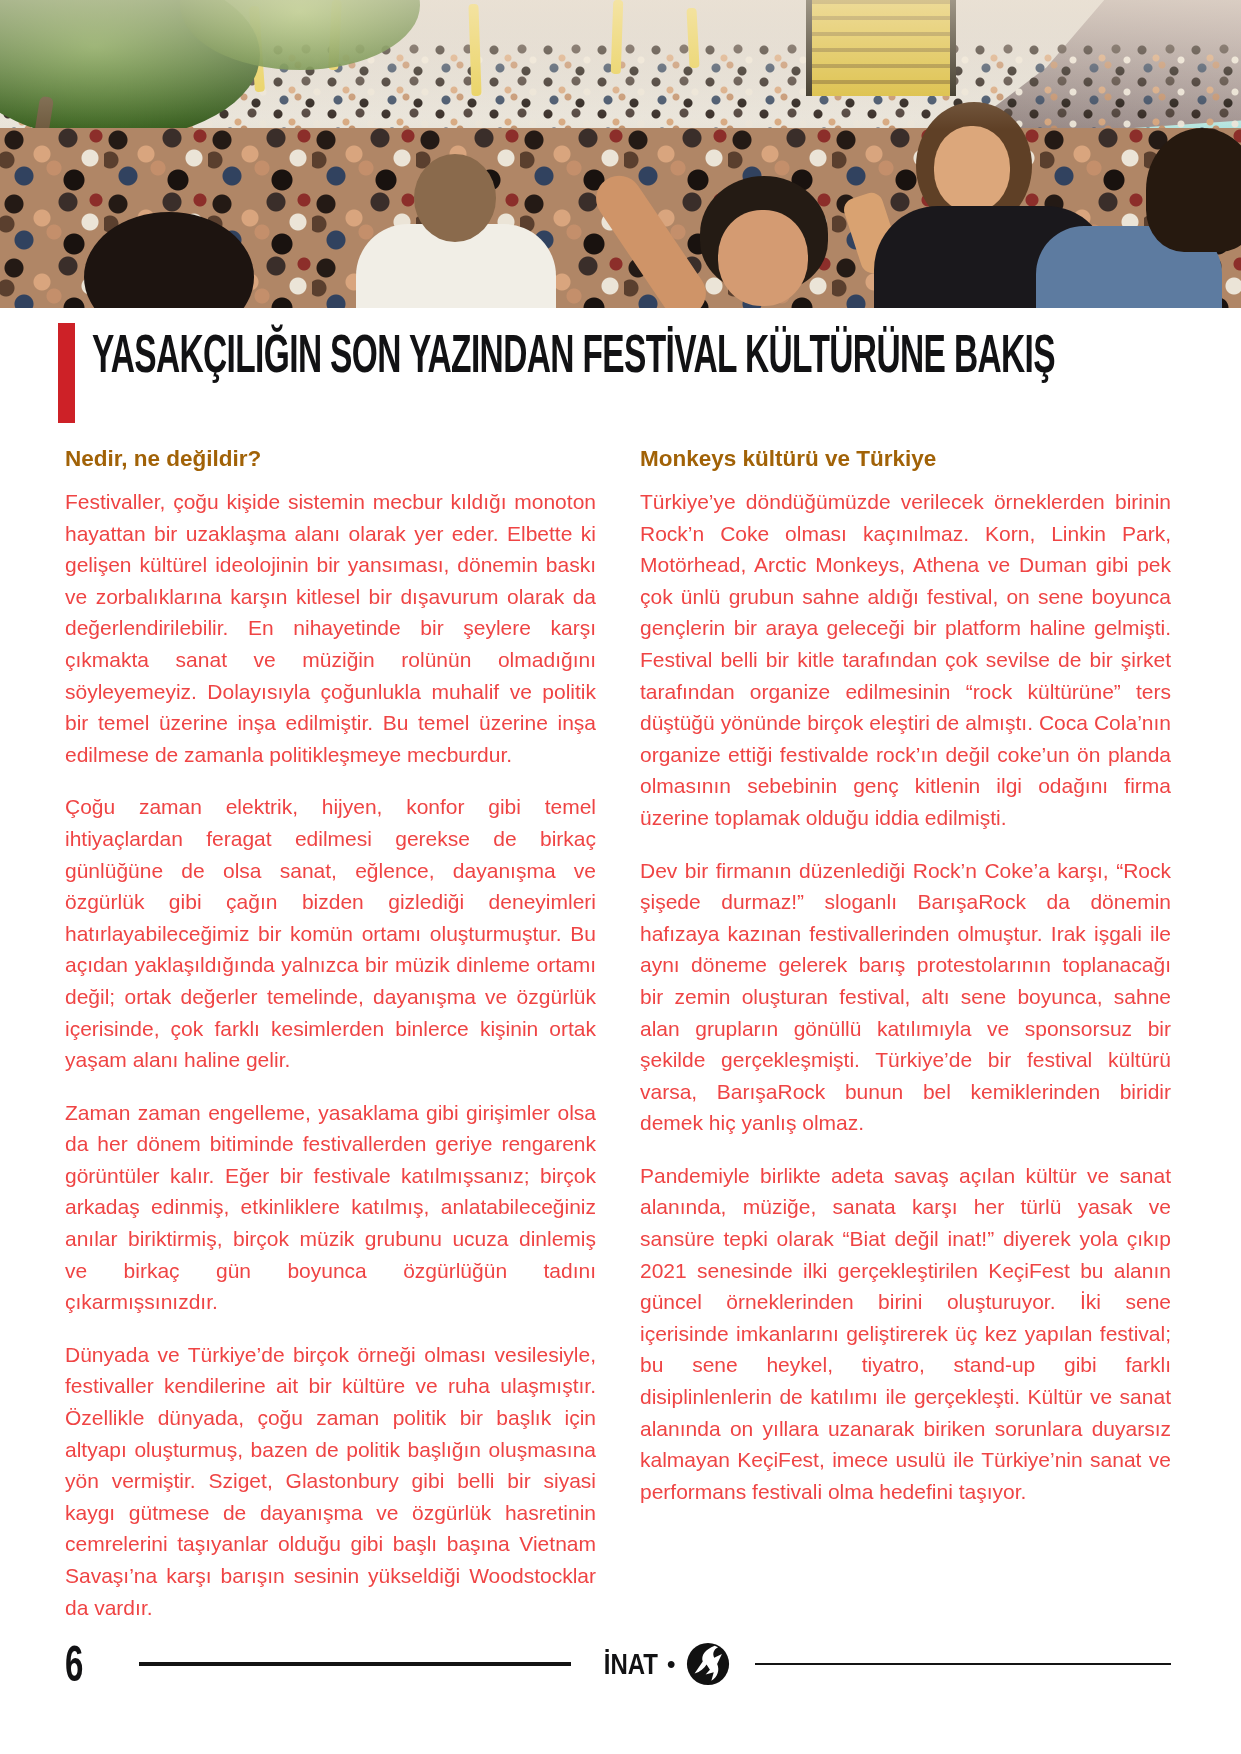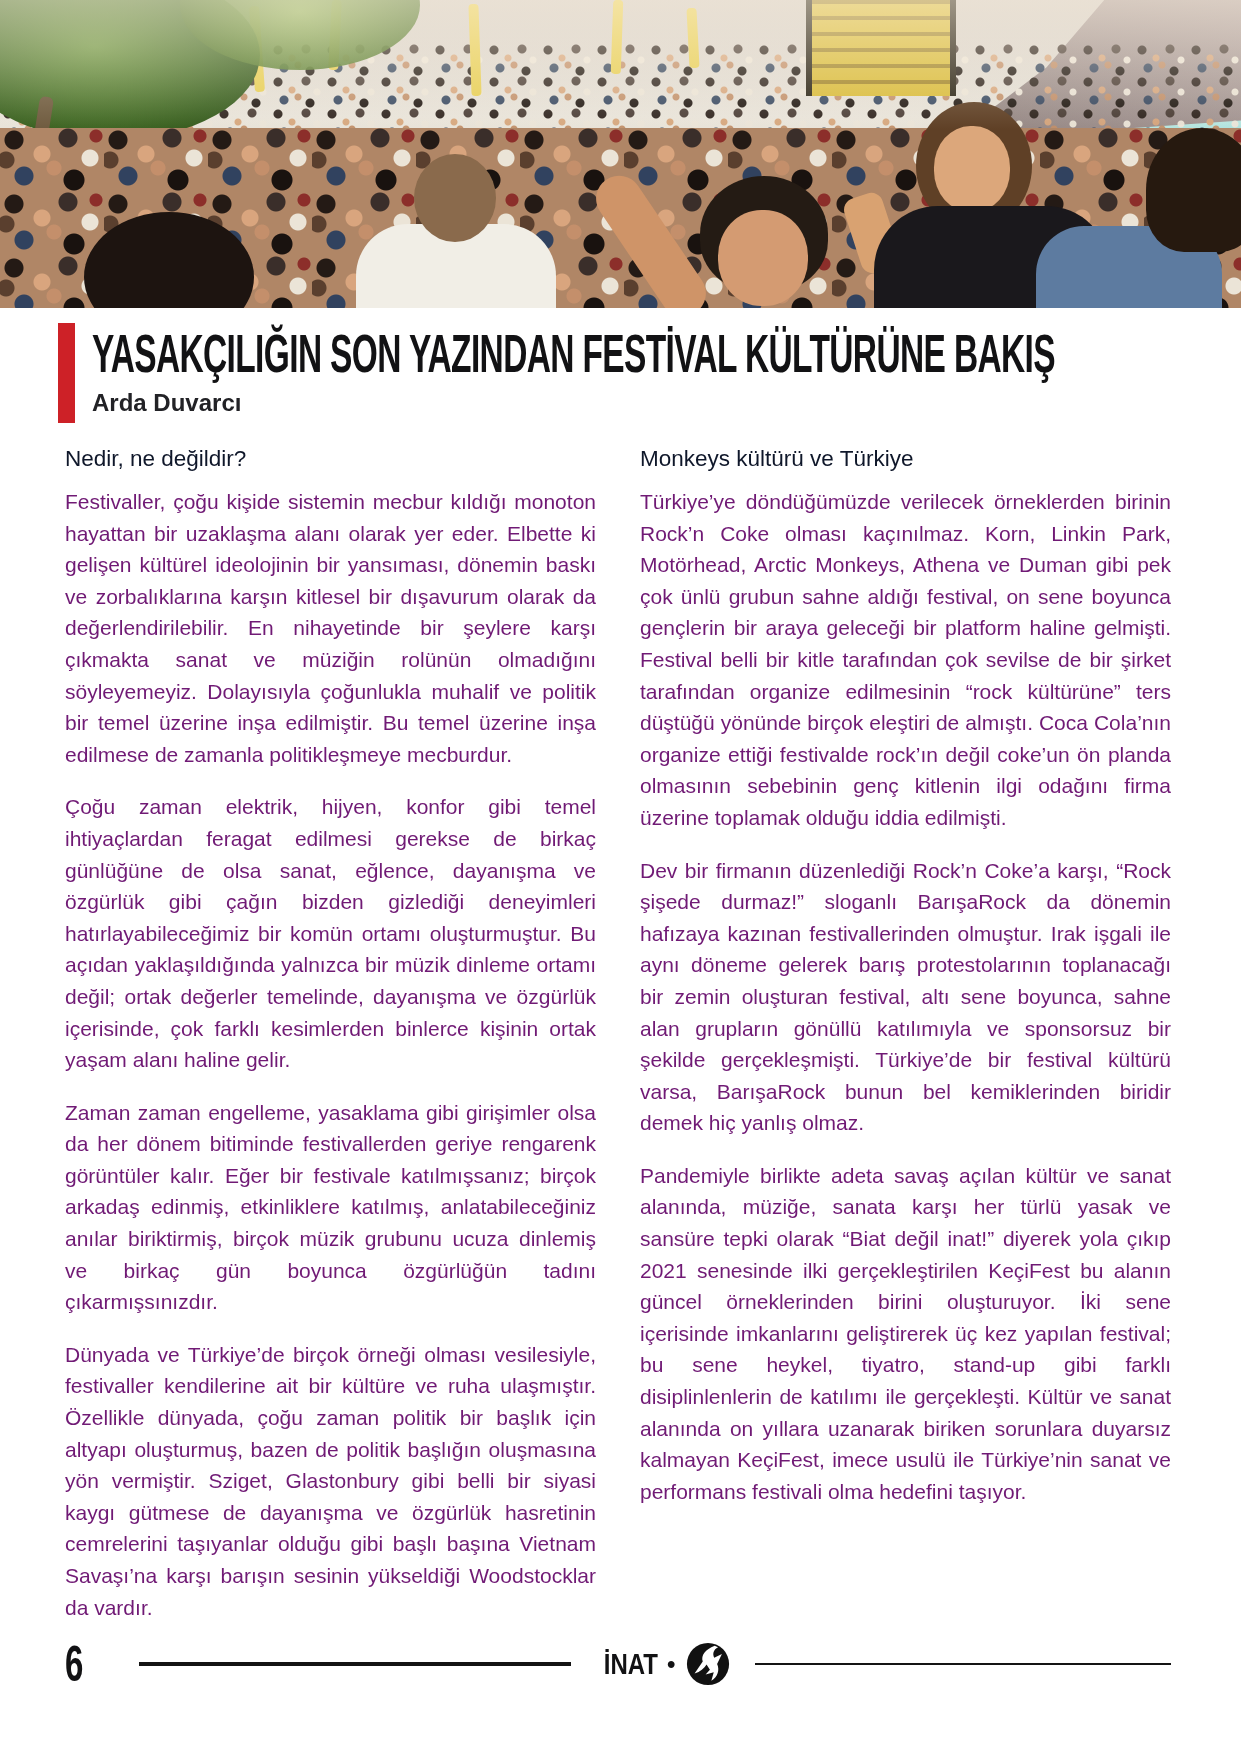--- a/index.html
+++ b/index.html
@@ -81,23 +81,23 @@
   .title-block { position: relative; margin: 10px 70px 0 58px; padding-left: 34px; height: 108px; }
   .red-bar { position: absolute; left: 0; top: 5px; width: 17px; height: 100px; background: #cd2127; }
   h1.article-title { margin: 0; padding-top: 8px; font-size: 54px; line-height: 1; color: #121214;
     font-weight: 800; white-space: nowrap; }
   h1.article-title .cond { display: inline-block; transform: scaleX(.62); transform-origin: left center; letter-spacing: -1px; }
   .author { margin-top: 9px; font-size: 24px; font-weight: 700; color: #222226; }
 
   
   .columns { display: flex; gap: 44px; margin: 20px 70px 0 65px; height: 1192px; overflow: hidden; }
   .col { flex: 1 1 0; min-width: 0; }
-  .col h2 { margin: 0 0 14px 0; font-size: 22.5px; font-weight: 400; color: #0f172a; }
+  .col h2 { margin: 0 0 14px 0; font-size: 22.5px; font-weight: 700; color: #a16207; }
   .col p { margin: 0 0 21px 0; font-size: 21px; line-height: 31.6px; text-align: justify;
-    color: #701a75; hyphens: auto; }
+    color: #ef4444; hyphens: auto; }
 
   
   .footer { position: absolute; left: 65px; right: 70px; top: 1628px; height: 72px;
     display: flex; align-items: center; }
   .page-num { font-size: 50px; font-weight: 800; color: #121214; transform: scaleX(.66);
     transform-origin: left center; width: 44px; flex: 0 0 auto; }
   .rule-left  { flex: 1.04 1 0; height: 4px; background: #141414; margin: 0 26px 0 30px; }
   .rule-right { flex: 1 1 0;    height: 2px; background: #141414; margin-left: 24px; }
   .brand { font-size: 30px; font-weight: 800; color: #121214; transform: scaleX(.8); letter-spacing: 0; flex: 0 0 auto; }
   .bullet { font-size: 24px; font-weight: 800; color: #121214; margin: 0 10px 0 2px; flex: 0 0 auto; }
@@ -132,21 +132,20 @@
   <div class="fig figB-face"></div>
   <div class="fig figB-body"></div>
   <div class="fig figF-body"></div>
   <div class="fig figC-hair"></div>
   <div class="haze"></div>
 </div>
 
 <div class="title-block">
   <div class="red-bar"></div>
   <h1 class="article-title"><span class="cond">YASAKÇILIĞIN SON YAZINDAN FESTİVAL KÜLTÜRÜNE BAKIŞ</span></h1>
-  <div class="author">Arda Duvarcı</div>
 </div>
 
 <div class="columns">
   <div class="col">
     <h2>Nedir, ne değildir?</h2>
     <p>Festivaller, çoğu kişide sistemin mecbur kıldığı monoton hayattan bir uzaklaşma alanı olarak yer eder. Elbette ki gelişen kültürel ideolojinin bir yansıması, dönemin baskı ve zorbalıklarına karşın kitlesel bir dışavurum olarak da değerlendirilebilir. En nihayetinde bir şeylere karşı çıkmakta sanat ve müziğin rolünün olmadığını söyleyemeyiz. Dolayısıyla çoğunlukla muhalif ve politik bir temel üzerine inşa edilmiştir. Bu temel üzerine inşa edilmese de zamanla politikleşmeye mecburdur.</p>
     <p>Çoğu zaman elektrik, hijyen, konfor gibi temel ihtiyaçlardan feragat edilmesi gerekse de birkaç günlüğüne de olsa sanat, eğlence, dayanışma ve özgürlük gibi çağın bizden gizlediği deneyimleri hatırlayabileceğimiz bir komün ortamı oluşturmuştur. Bu açıdan yaklaşıldığında yalnızca bir müzik dinleme ortamı değil; ortak değerler temelinde, dayanışma ve özgürlük içerisinde, çok farklı kesimlerden binlerce kişinin ortak yaşam alanı haline gelir.</p>
     <p>Zaman zaman engelleme, yasaklama gibi girişimler olsa da her dönem bitiminde festivallerden geriye rengarenk görüntüler kalır. Eğer bir festivale katılmışsanız; birçok arkadaş edinmiş, etkinliklere katılmış, anlatabileceğiniz anılar biriktirmiş, birçok müzik grubunu ucuza dinlemiş ve birkaç gün boyunca özgürlüğün tadını çıkarmışsınızdır.</p>
     <p>Dünyada ve Türkiye’de birçok örneği olması vesilesiyle, festivaller kendilerine ait bir kültüre ve ruha ulaşmıştır. Özellikle dünyada, çoğu zaman politik bir başlık için altyapı oluşturmuş, bazen de politik başlığın oluşmasına yön vermiştir. Sziget, Glastonbury gibi belli bir siyasi kaygı gütmese de dayanışma ve özgürlük hasretinin cemrelerini taşıyanlar olduğu gibi başlı başına Vietnam Savaşı’na karşı barışın sesinin yükseldiği Woodstocklar da vardır.</p>
   </div>

